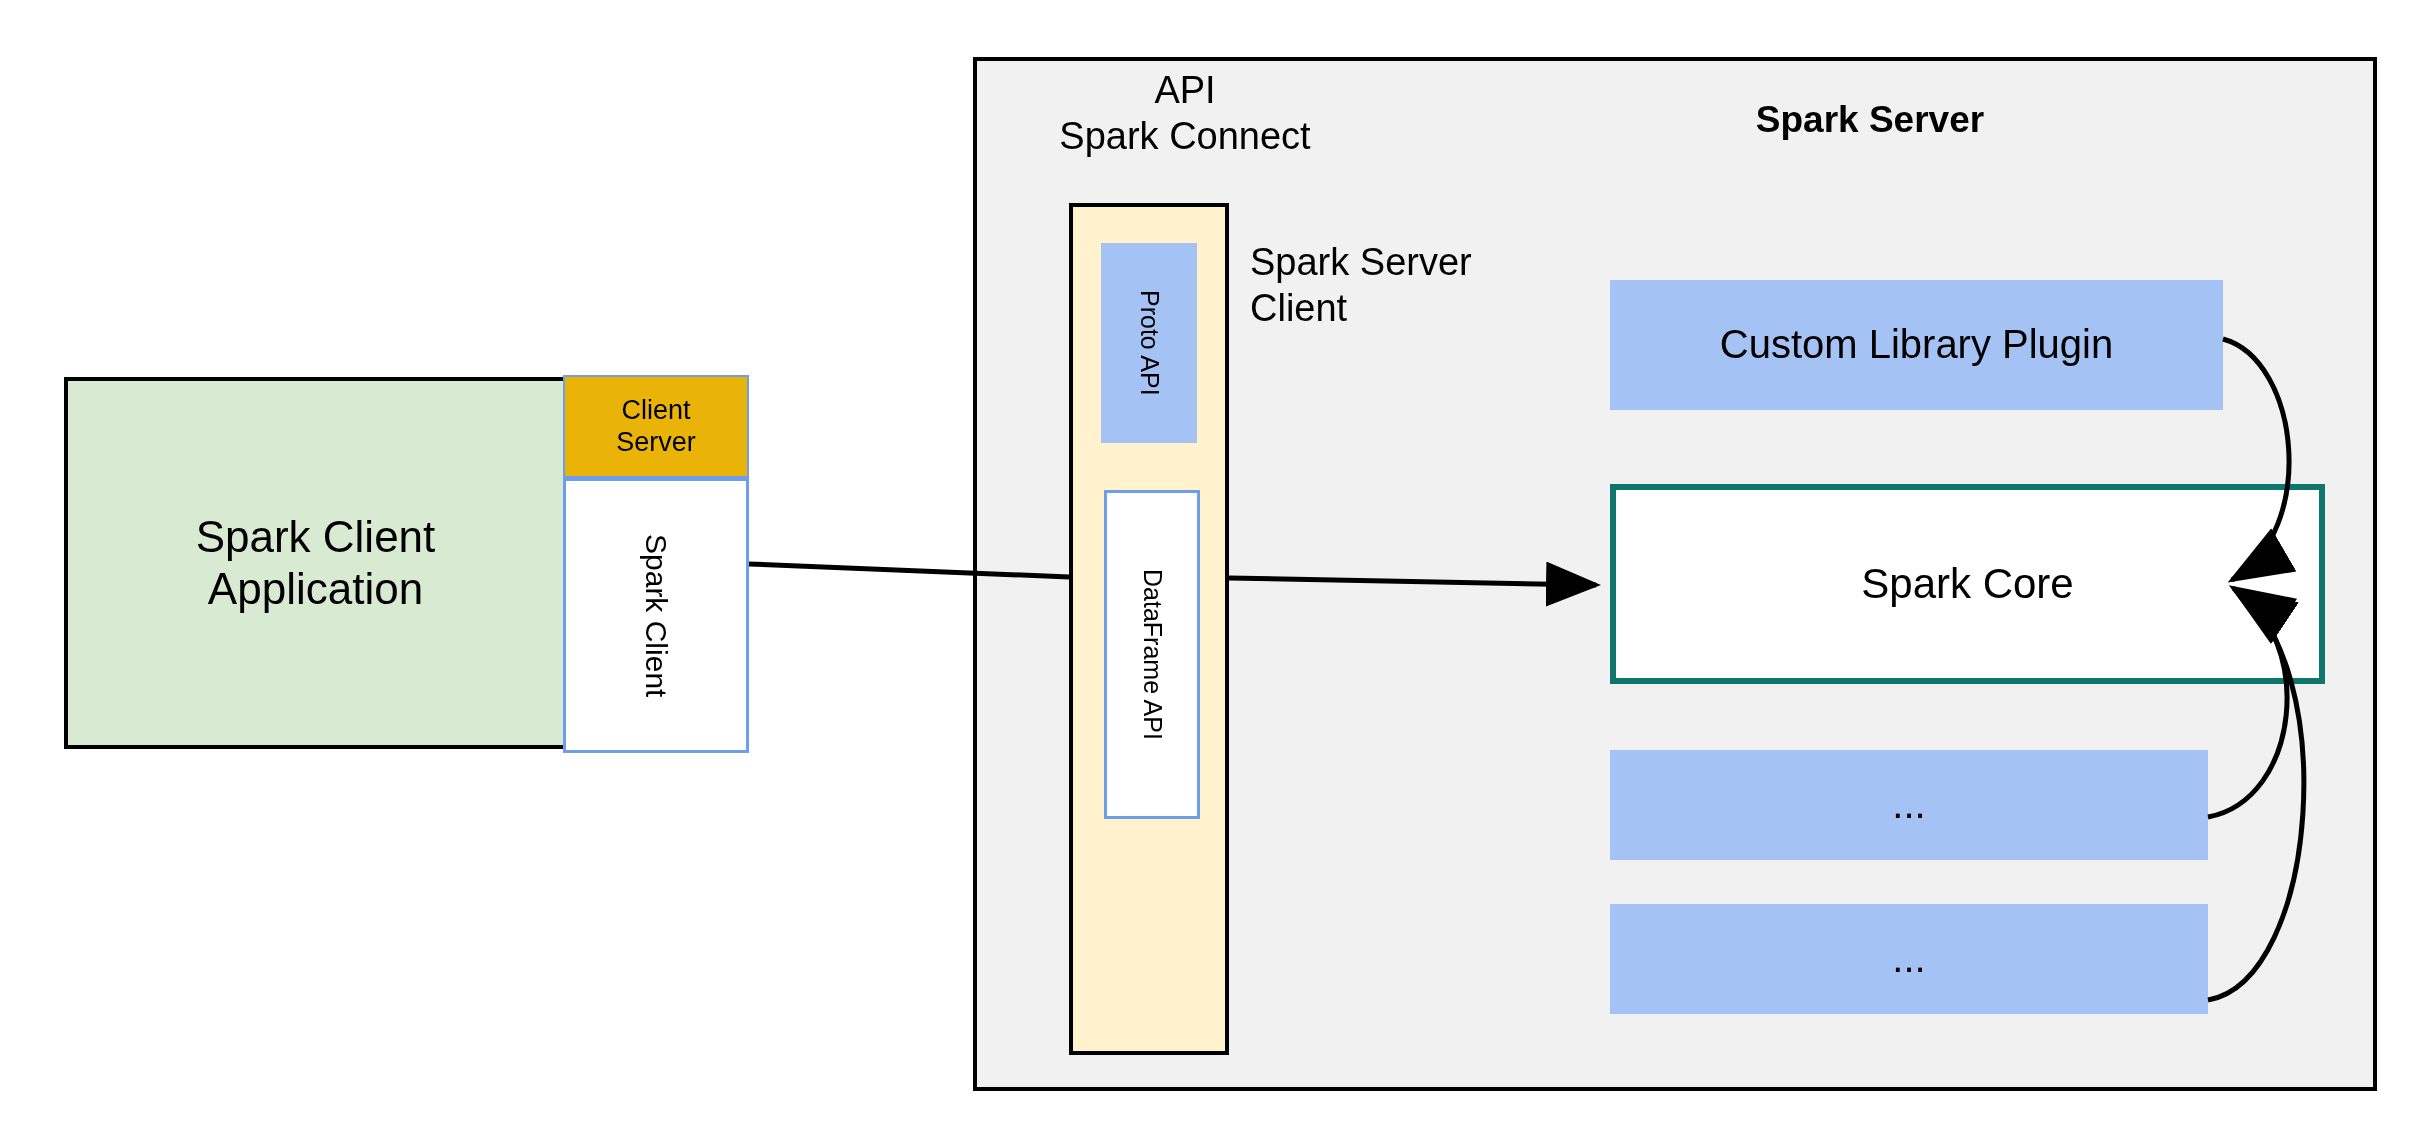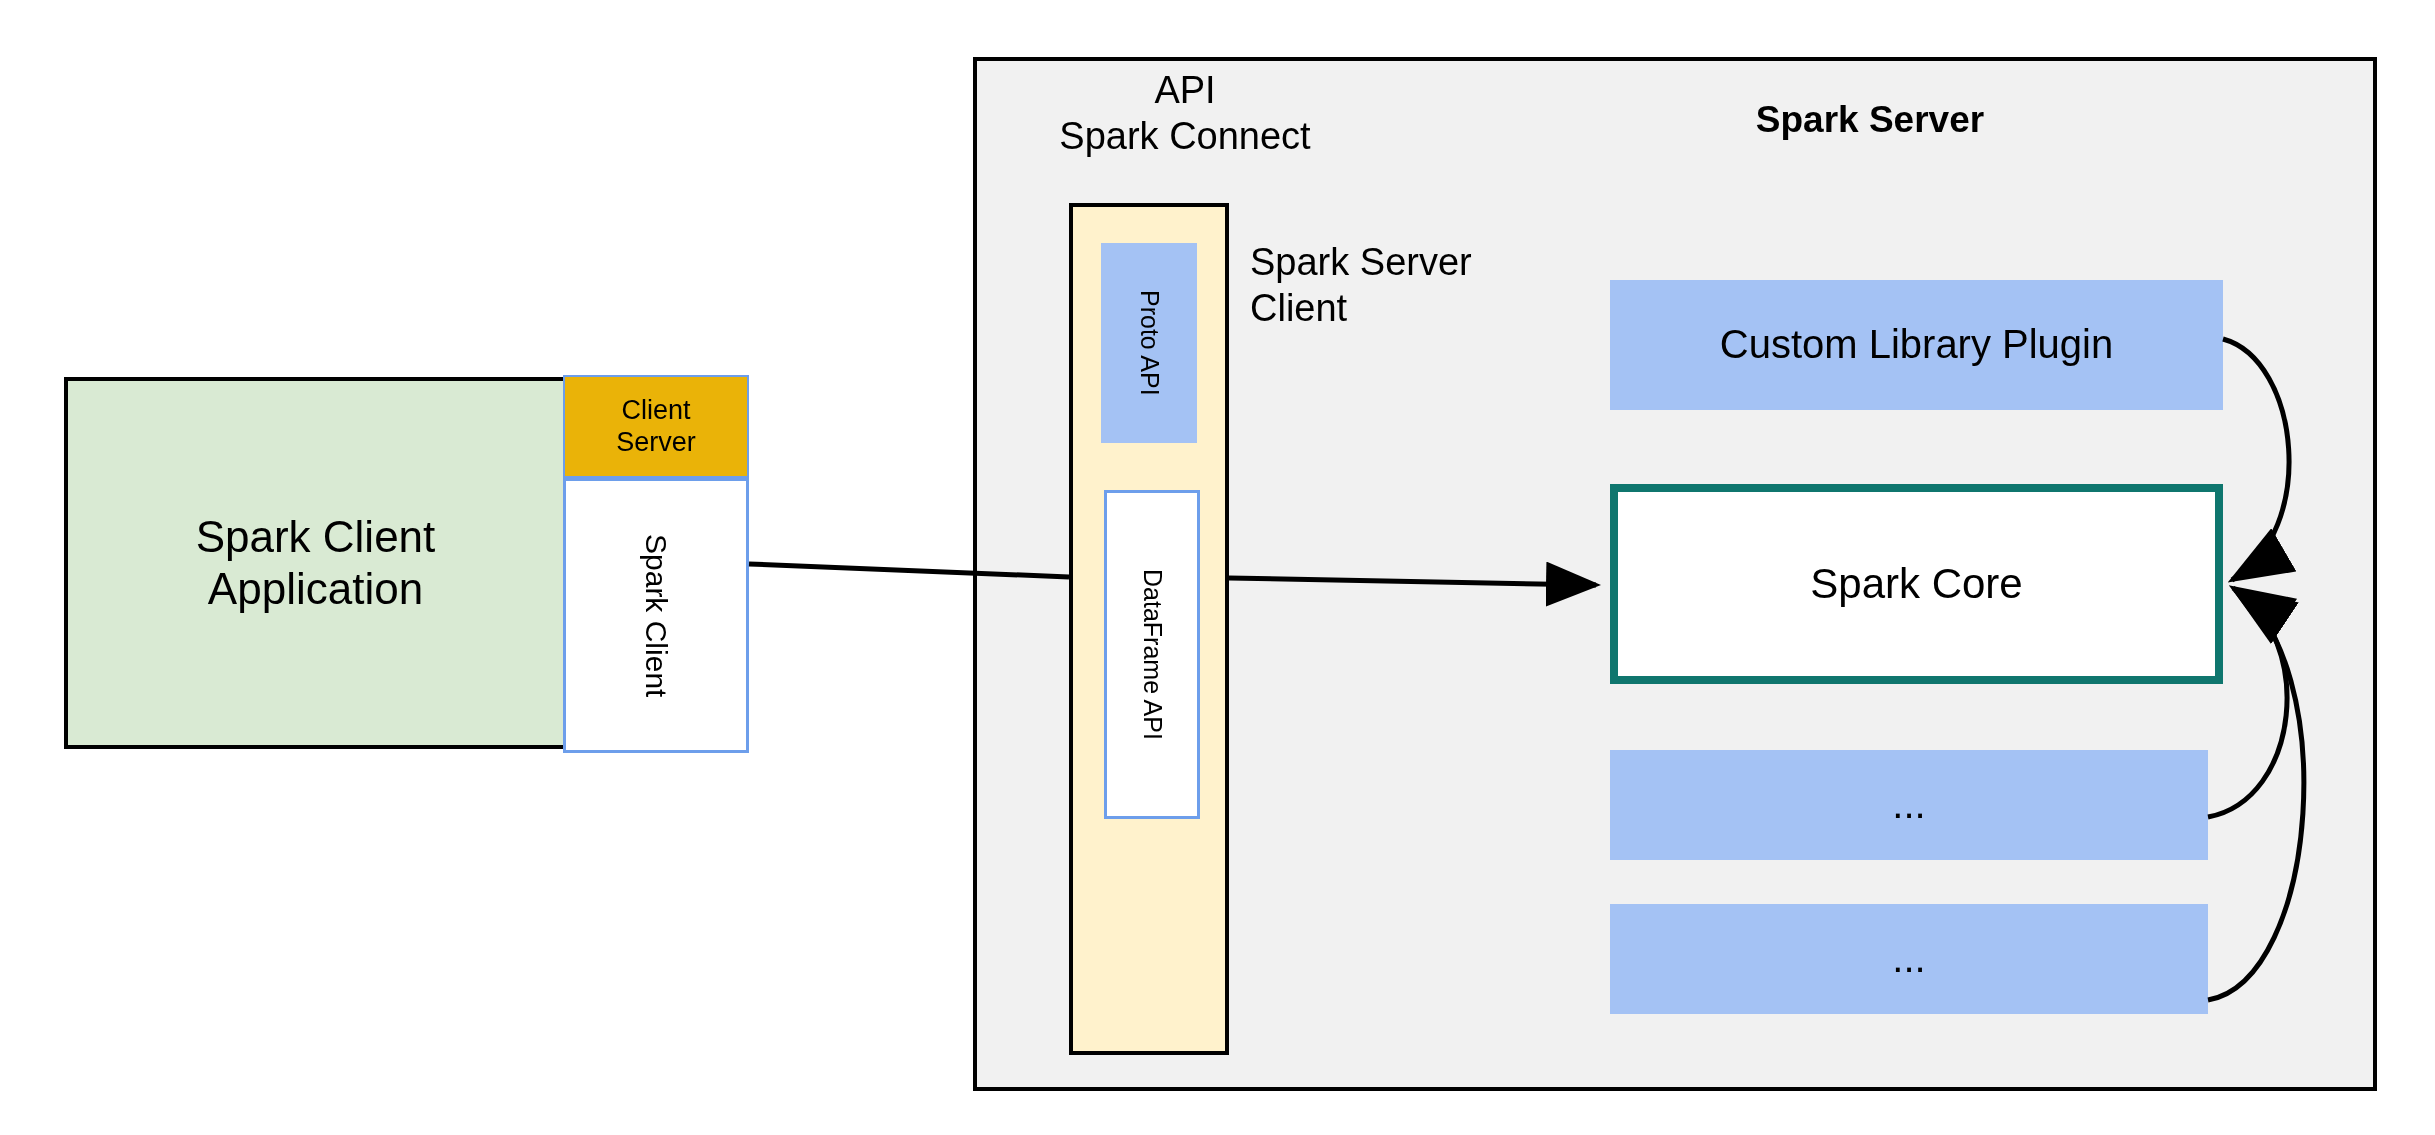--- a/index.html
+++ b/index.html
@@ -137,23 +137,23 @@
   
   #custom-plugin {
     left: 1610px; top: 280px;
     width: 613px; height: 130px;
     background: #a4c2f4;
     font-size: 40px;
     z-index: 3;
   }
   #spark-core {
     left: 1610px; top: 484px;
-    width: 613px; height: 200px;
-    background: #ffffff;
-    border: 8px solid #0f766e;
+    width: 715px; height: 200px;
+    background: #ffffff;
+    border: 6px solid #0f766e;
     font-size: 42px;
     z-index: 3;
   }
   #ellipsis-1 {
     left: 1610px; top: 750px;
     width: 598px; height: 110px;
     background: #a4c2f4;
     font-size: 40px;
     z-index: 3;
   }

